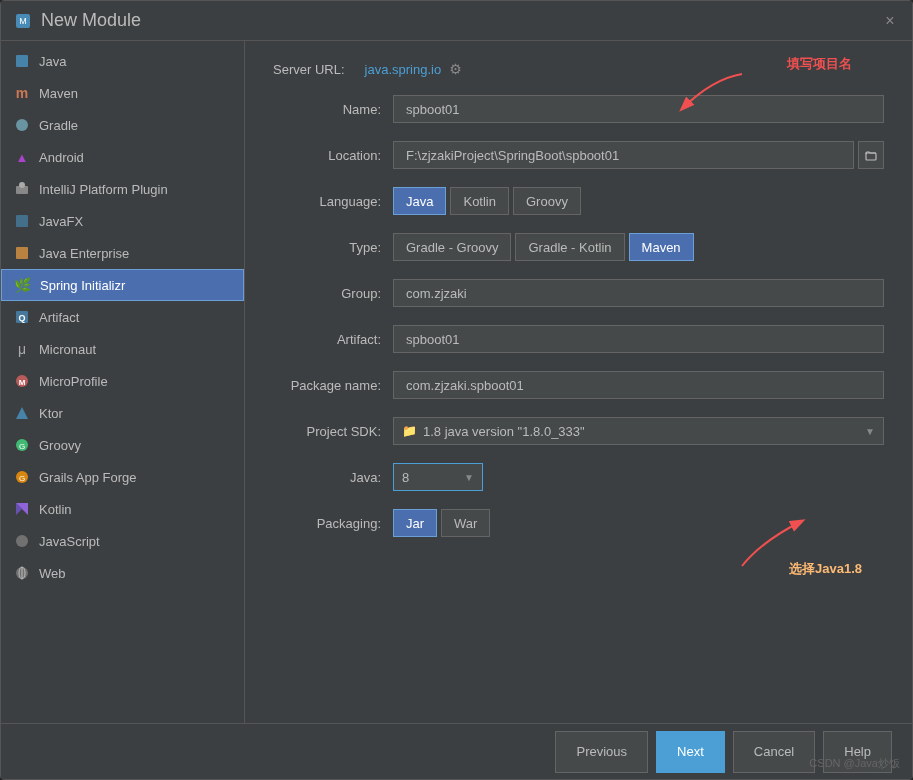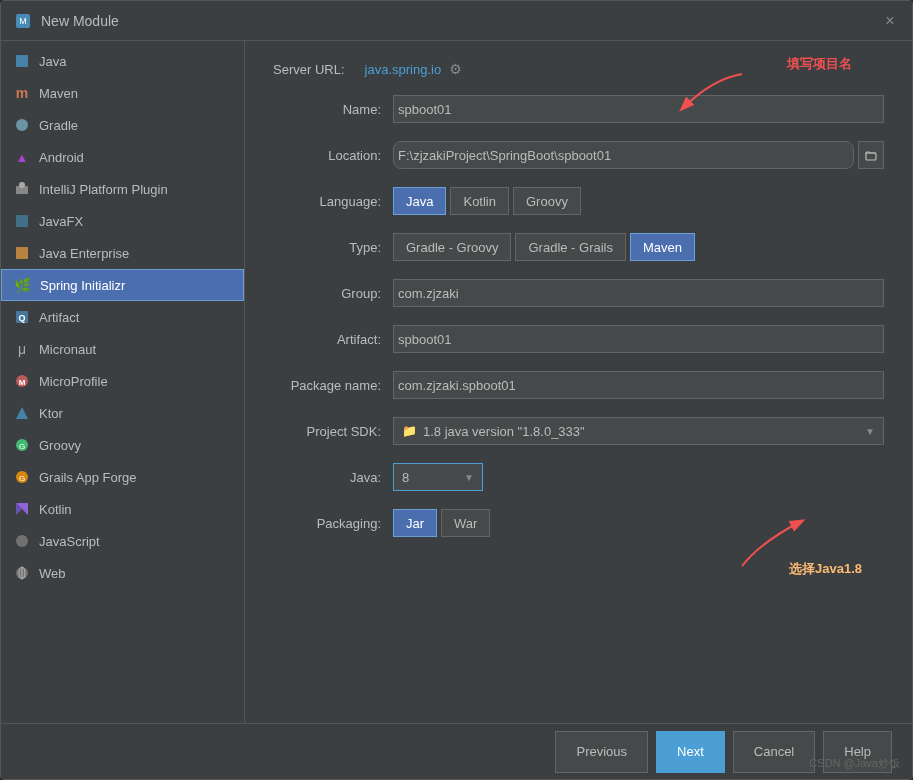--- a/index.html
+++ b/index.html
@@ -40,21 +40,21 @@
     }
     .title-icon {
       width: 20px;
       height: 20px;
       display: flex;
       align-items: center;
       justify-content: center;
     }
     .dialog-title {
       color: #bbb;
-      font-size: 14px;
+      font-size: 18px;
       font-weight: normal;
     }
     .close-btn {
       width: 20px;
       height: 20px;
       display: flex;
       align-items: center;
       justify-content: center;
       cursor: pointer;
       color: #888;
@@ -136,34 +136,33 @@
     }
     .gear-icon {
       color: #888;
       cursor: pointer;
       font-size: 14px;
     }
     input[type="text"] {
       background: #45494a;
       border: 1px solid #646464;
       color: #bbb;
-      padding: 4px 4px;
+      padding: 4px 12px;
       font-size: 13px;
       width: 100%;
       outline: none;
       height: 28px;
     }
     .location-row {
       display: flex;
       align-items: center;
       gap: 4px;
     }
     .location-input {
       flex: 1;
-      border-radius: 8px;
     }
     .browse-btn {
       background: #45494a;
       border: 1px solid #646464;
       color: #bbb;
       width: 26px;
       height: 28px;
       display: flex;
       align-items: center;
       justify-content: center;
@@ -483,21 +482,21 @@
           <button class="toggle-btn active">Java</button>
           <button class="toggle-btn">Kotlin</button>
           <button class="toggle-btn">Groovy</button>
         </div>
       </div>
 
       <div class="form-row">
         <span class="form-label">Type:</span>
         <div class="form-control toggle-group">
           <button class="toggle-btn">Gradle - Groovy</button>
-          <button class="toggle-btn">Gradle - Grails</button>
+          <button class="toggle-btn">Gradle - Kotlin</button>
           <button class="toggle-btn active">Maven</button>
         </div>
       </div>
 
       <div class="form-row">
         <span class="form-label">Group:</span>
         <div class="form-control">
           <input type="text" value="com.zjzaki" style="">
         </div>
       </div>

